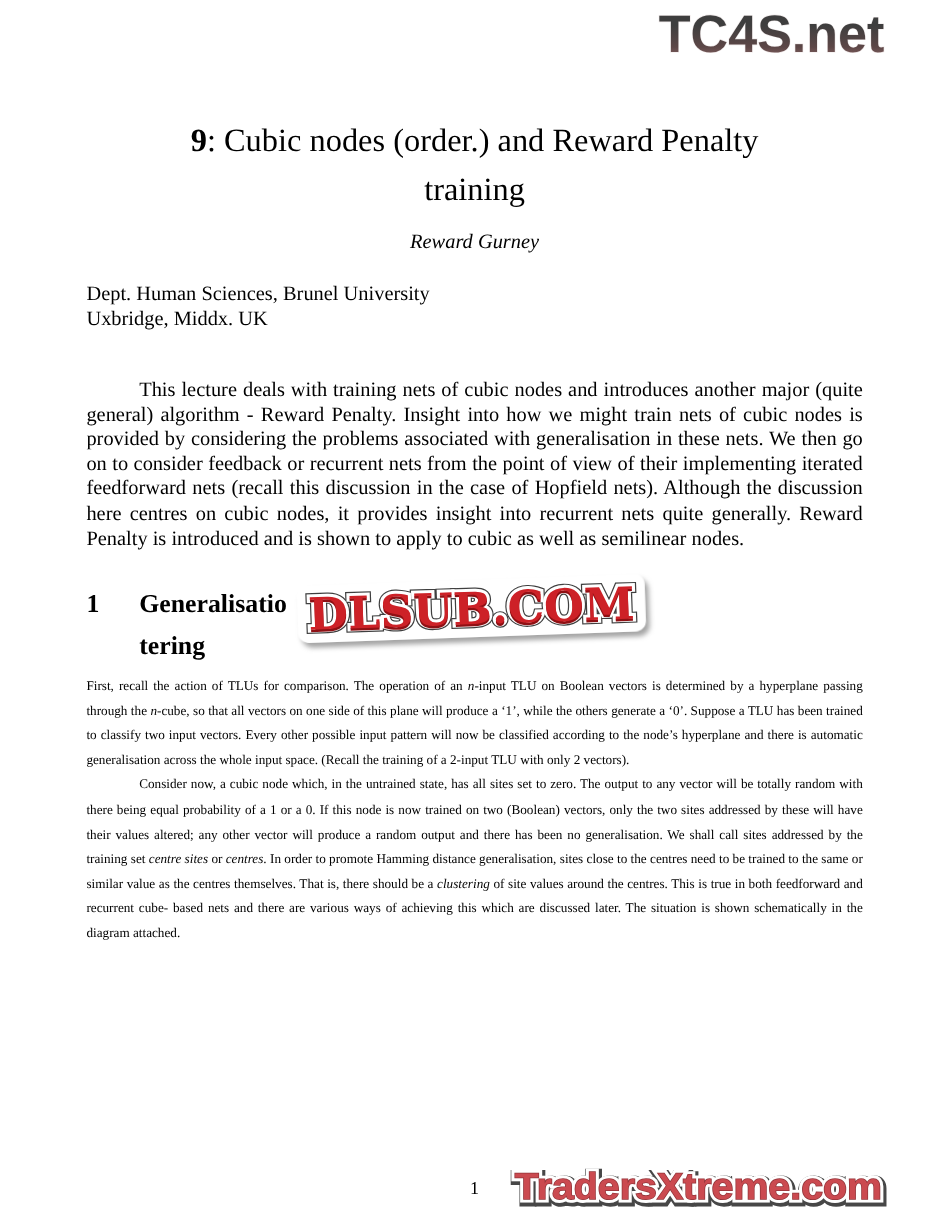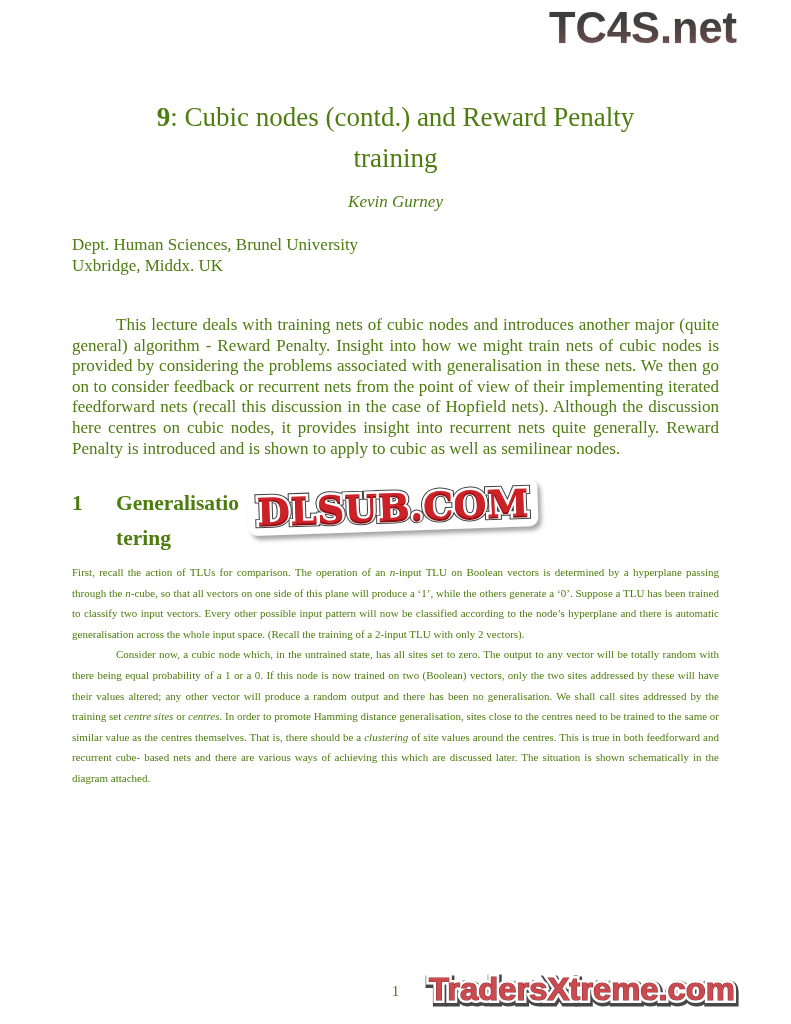--- a/index.html
+++ b/index.html
@@ -3,21 +3,21 @@
 <meta charset="utf-8">
 <style>
   html, body { margin: 0; padding: 0; background: #ffffff; }
   .page {
     position: relative;
     width: 744px;
     height: 1024px;
     background: #ffffff;
     overflow: hidden;
     font-family: "Liberation Serif", serif;
-    color: #4d7c0f;
+    color: #000000;
   }
   .col { position: absolute; left: 72px; width: 647px; }
 
   
   .title { top: 97px; text-align: center; font-size: 27px; line-height: 41px; font-weight: normal; }
   .title .num { font-weight: bold; }
 
   .author { top: 192px; text-align: center; font-style: italic; font-size: 17px; }
   .affil  { top: 234px; text-align: left; font-size: 17px; line-height: 21px; }
 
@@ -57,25 +57,25 @@
           <stop offset="0.35" stop-color="#3e3e3e"></stop>
           <stop offset="0.72" stop-color="#5d4747"></stop>
           <stop offset="1" stop-color="#9a7272"></stop>
         </linearGradient>
       </defs>
       <text x="98" y="41" text-anchor="middle" font-family="Liberation Sans, sans-serif" font-size="44" font-weight="bold" textLength="188" lengthAdjust="spacingAndGlyphs" fill="url(#tcg)" stroke="#efe9e9" stroke-width="1" paint-order="stroke">TC4S.net</text>
     </svg>
   </div>
 
   <div class="col title">
-    <div><span class="num">9</span><span>: Cubic nodes (contd.) and Reward Penalty</span></div>
+    <div><span class="num">9</span><span>: Cubic nodes (order.) and Reward Penalty</span></div>
     <div>training</div>
   </div>
 
-  <div class="col author">Kevin Gurney</div>
+  <div class="col author">Reward Gurney</div>
   <div class="col affil">
     <div>Dept. Human Sciences, Brunel University</div>
     <div>Uxbridge, Middx. UK</div>
   </div>
 
   <div class="col abstract">This lecture deals with training nets of cubic nodes and introduces another major (quite general) algorithm - Reward Penalty. Insight into how we might train nets of cubic nodes is provided by considering the problems associated with generalisation in these nets. We then go on to consider feedback or recurrent nets from the point of view of their implementing iterated feedforward nets (recall this discussion in the case of Hopfield nets). Although the discussion here centres on cubic nodes, it provides insight into recurrent nets quite generally. Reward Penalty is introduced and is shown to apply to cubic as well as semilinear nodes.</div>
 
   <div class="col secheading">
     <div class="sh-line1">
       <span class="sh-num">1</span>

